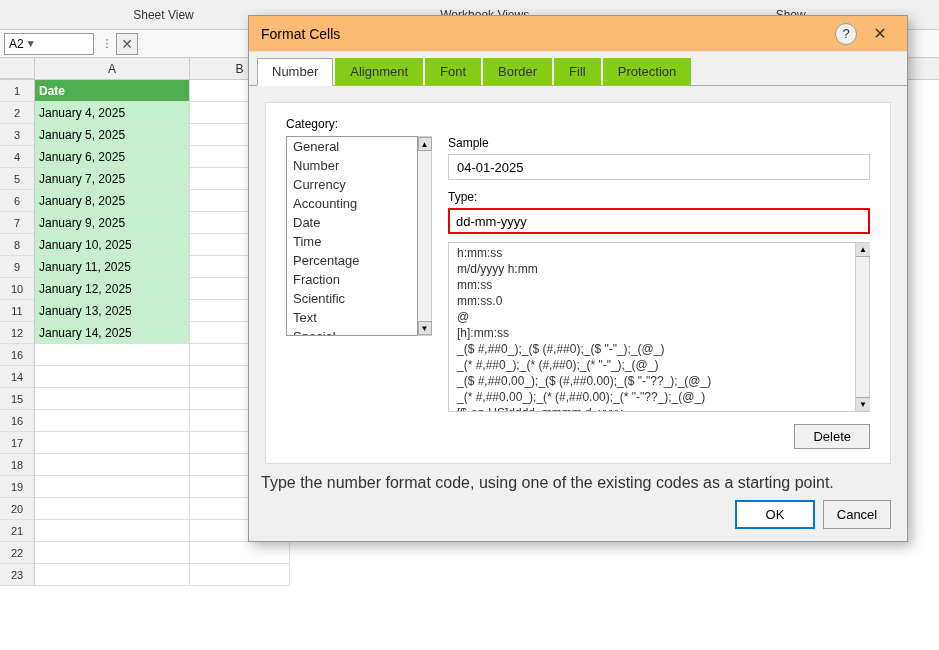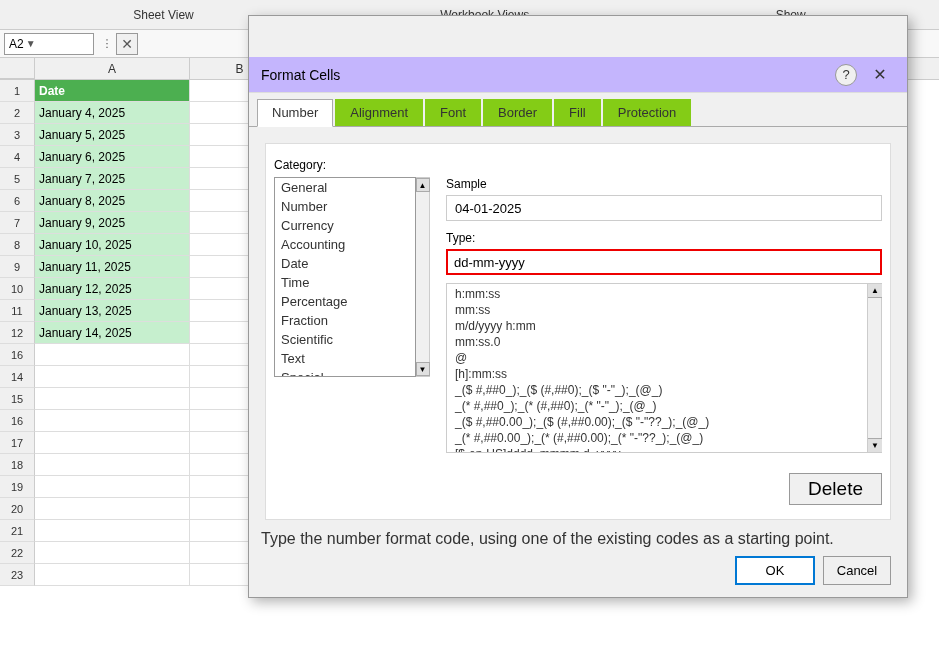--- a/index.html
+++ b/index.html
@@ -177,27 +177,26 @@
       position: absolute;
       top: 15px;
       left: 248px;
       width: 660px;
       background: #f0f0f0;
       border: 1px solid #999;
       box-shadow: 4px 4px 12px rgba(0,0,0,0.3);
     }
 
     .dialog-titlebar {
-      background: #c4b5fd;
+      background: #fdba74;
       height: 36px;
       display: flex;
       align-items: center;
       padding: 0 12px;
       border-bottom: 1px solid #ddd;
-      margin-top: 41px;
     }
     .dialog-title {
       flex: 1;
       font-size: 14px;
       font-weight: normal;
       color: #000;
     }
     .dialog-help {
       width: 22px;
       height: 22px;
@@ -244,34 +243,34 @@
     .tab.active {
       background: white;
       border: 1px solid #aaa;
       border-bottom: 1px solid white;
       margin-bottom: -1px;
       z-index: 1;
     }
 
     
     .dialog-content {
-      padding: 14px 8px;
+      padding: 14px 20px;
       background: white;
       border: 1px solid #ddd;
       margin: 8px;
     }
 
     .category-label {
       font-size: 12px;
       margin-bottom: 5px;
       color: #000;
     }
 
     .category-list {
-      width: 142px;
+      width: 132px;
       height: 200px;
       border: 1px solid #999;
       overflow-y: auto;
       background: white;
     }
 
     .category-item {
       padding: 2px 6px;
       font-size: 13px;
       cursor: pointer;
@@ -358,24 +357,24 @@
       color: #333;
       cursor: pointer;
       white-space: nowrap;
     }
 
     
     .delete-btn {
       padding: 4px 18px;
       border: 1px solid #999;
       background: #f0f0f0;
-      font-size: 19px;
+      font-size: 13px;
       cursor: pointer;
       align-self: flex-end;
-      margin-top: 14px;
+      margin-top: 6px;
     }
 
     
     .format-description {
       margin-top: 10px;
       font-size: 16px;
       color: #333;
       padding: 0 4px;
     }
     .btn-ok {
@@ -610,22 +609,22 @@
 
             <div class="type-label">Type:</div>
             <div class="type-input-container">
               <input type="text" class="type-input" id="type-input" value="dd-mm-yyyy" style="">
             </div>
 
             <div style="position:relative; display:flex;">
               <div class="format-list-container" style="flex:1;" id="format-list-container">
                 <div class="format-list" id="format-list">
                     <div class="format-item">h:mm:ss</div>
+                    <div class="format-item">m/d/yyyy h:mm</div>
                     <div class="format-item">mm:ss</div>
-                    <div class="format-item">m/d/yyyy h:mm</div>
                     <div class="format-item">mm:ss.0</div>
                     <div class="format-item">@</div>
                     <div class="format-item">[h]:mm:ss</div>
                     <div class="format-item">_($ #,##0_);_($ (#,##0);_($ "-"_);_(@_)</div>
                     <div class="format-item">_(* #,##0_);_(* (#,##0);_(* "-"_);_(@_)</div>
                     <div class="format-item">_($ #,##0.00_);_($ (#,##0.00);_($ "-"??_);_(@_)</div>
                     <div class="format-item">_(* #,##0.00_);_(* (#,##0.00);_(* "-"??_);_(@_)</div>
                     <div class="format-item">[$-en-US]dddd, mmmm d, yyyy</div>
                   </div>
               </div>

